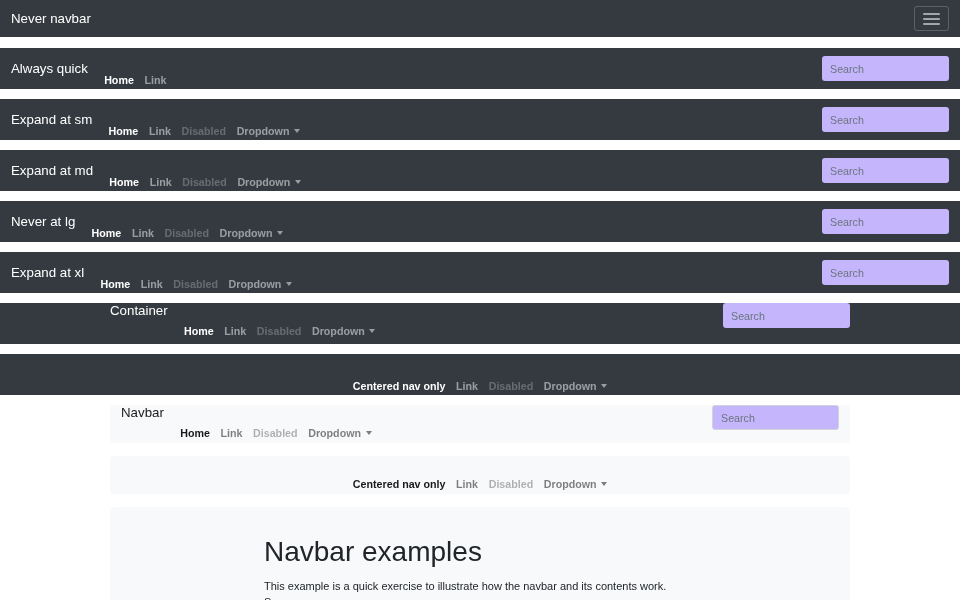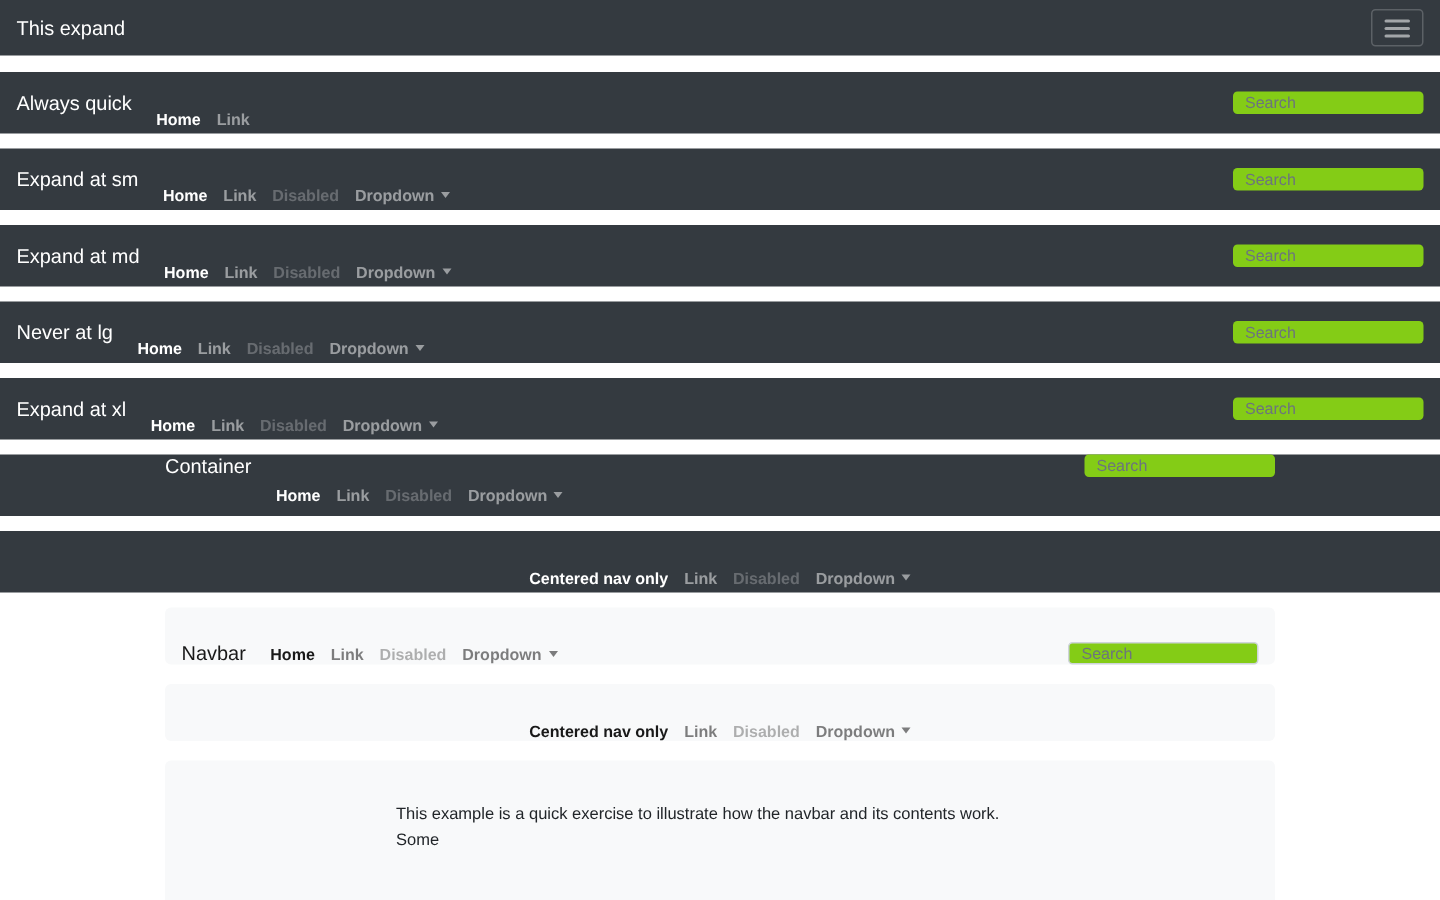--- a/index.html
+++ b/index.html
@@ -50,24 +50,24 @@
     border-right: 3.3px solid transparent;
     border-top: 4px solid currentColor;
     margin-left: 4.5px;
     vertical-align: middle;
     position: relative; top: -1px;
   }
   
   .search {
     margin-left: auto;
     width: 127px;
-    height: 15px;
+    height: 25px;
     border: none;
     border-radius: 3px;
-    background: #84cc16;
+    background: #c4b5fd;
     font-family: "Liberation Sans", sans-serif;
     font-size: 10.7px;
     padding: 0 8px;
     color: #495057;
     outline: none;
   }
   .search::placeholder { color: #6c757d; opacity: 1; }
   .search.bordered { border: 1px solid #ced4da; }
   
   .toggler {
@@ -96,21 +96,21 @@
     width: 740px;
     margin: 0 auto;
     display: flex;
     align-items: flex-start;
     height: 100%;
   }
   
   .main-container { width: 740px; margin: 9px auto 0; }
   .navbar-light-box {
     display: flex;
-    align-items: flex-end;
+    align-items: flex-start;
     height: 38px;
     background: #f8f9fa;
     border-radius: 4px;
     padding: 0 11px;
     margin-bottom: 13px;
   }
   .navbar-light-box .brand { color: rgba(0,0,0,0.9); }
   .navbar-light-box.centered { justify-content: center; }
   .jumbotron {
     background: #f8f9fa;
@@ -131,21 +131,21 @@
     line-height: 16.5px;
     color: #212529;
     width: 432px;
   }
   .jumbotron p span.line { display: block; }
 </style>
 </head>
 <body>
 
 <nav class="navbar first">
-  <a class="brand">This expand</a>
+  <a class="brand">Never navbar</a>
   <button class="toggler">
     <span class="bar"></span>
     <span class="bar"></span>
     <span class="bar"></span>
   </button>
 </nav>
 
 <nav class="navbar nav-dark">
   <a class="brand">Always quick</a>
   <div class="nav">
@@ -237,19 +237,20 @@
   <nav class="navbar-light-box nav-light centered">
     <div class="nav">
       <a class="nav-link active">Centered nav only</a>
       <a class="nav-link">Link</a>
       <a class="nav-link disabled">Disabled</a>
       <a class="nav-link"><span>Dropdown</span><span class="caret"></span></a>
     </div>
   </nav>
 
   <section class="jumbotron">
+    <h1>Navbar examples</h1>
     <p>
       <span class="line">This example is a quick exercise to illustrate how the navbar and its contents work. Some</span>
 
     </p>
   </section>
 
 </main>
 
 </body></html>

